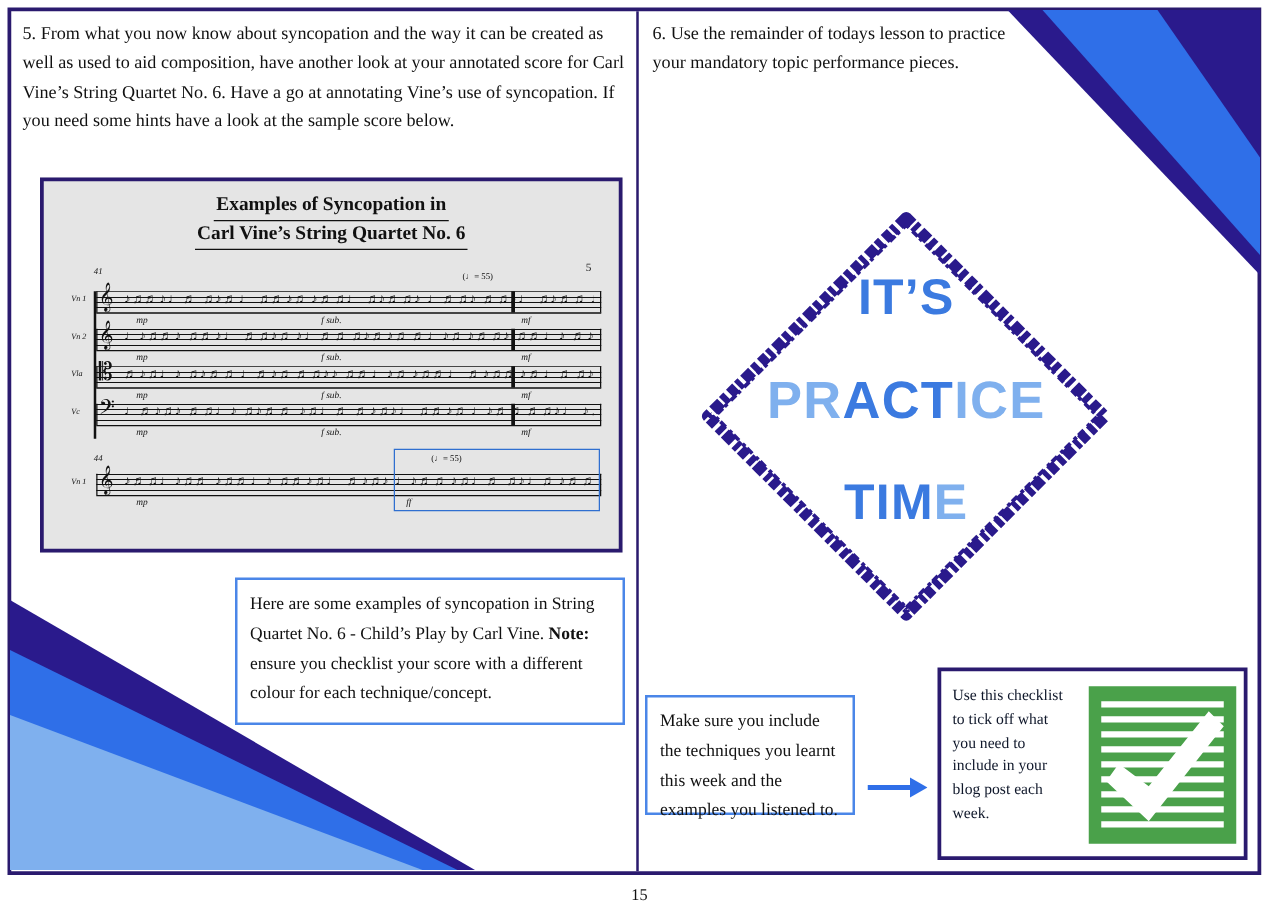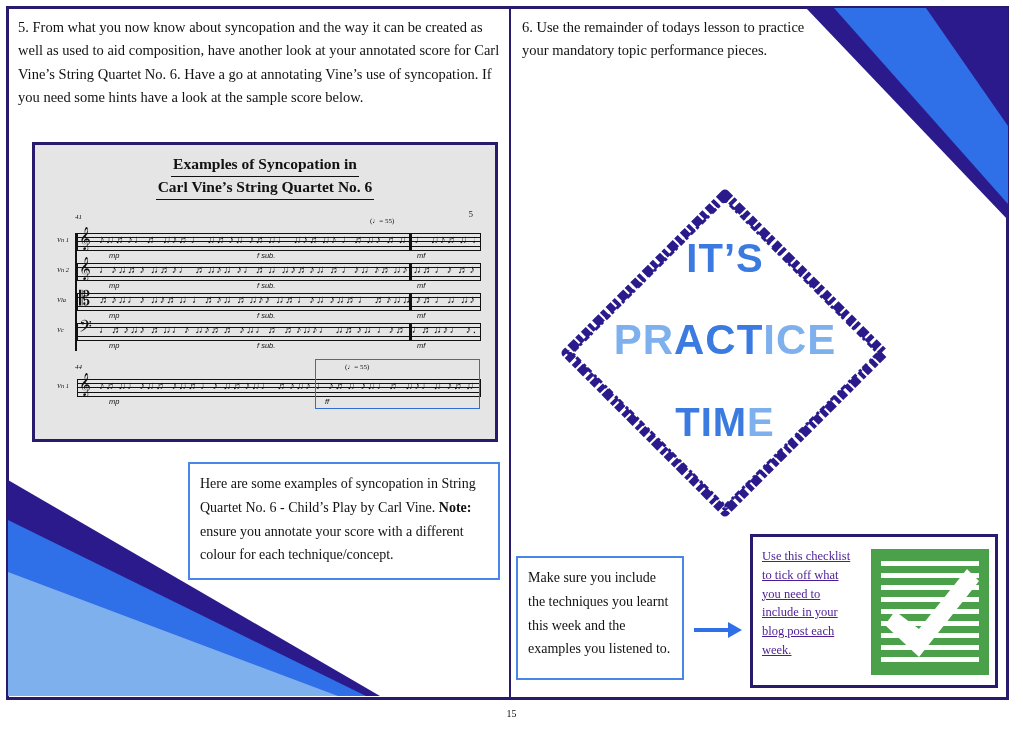--- a/index.html
+++ b/index.html
@@ -152,21 +152,21 @@
     color: #111;
     white-space: nowrap;
     overflow: hidden;
     line-height: 22px;
   }
   .dyn {
     position: absolute;
     font-style: italic;
     font-size: 7.5px;
     color: #111;
-    font-family: Liberation Sans, sans-serif;
+    font-family: Liberation Serif, serif;
   }
   .barline-thick {
     position: absolute;
     top: 6px;
     height: 17px;
     width: 2.5px;
     background: #111;
   }
   .tempo-mark {
     position: absolute;
@@ -193,21 +193,21 @@
   #note-syncopation {
     left: 188px;
     top: 462px;
     width: 312px;
     height: 118px;
   }
   #note-blog {
     left: 516px;
     top: 556px;
     width: 168px;
-    height: 124px;
+    height: 96px;
   }
   .note-strong { font-weight: bold; }
 
   
   #checklist-box {
     position: absolute;
     left: 750px;
     top: 534px;
     width: 248px;
     height: 154px;
@@ -215,22 +215,21 @@
     box-sizing: border-box;
     background: #ffffff;
   }
   #checklist-text {
     position: absolute;
     left: 9px;
     top: 10px;
     width: 98px;
     font-size: 12.5px;
     line-height: 1.5;
-    color: #4c1d95;
-    text-decoration: underline;
+    color: #0f172a;
   }
   #check-graphic {
     position: absolute;
     left: 118px;
     top: 12px;
     width: 118px;
     height: 126px;
     background: #4aa14a;
   }
   .check-line {
@@ -254,21 +253,21 @@
     left: 694px;
     top: 620px;
     width: 48px;
     height: 20px;
   }
 
   
   #diamond-wrap {
     position: absolute;
     left: 560px;
-    top: 188px;
+    top: 168px;
     width: 330px;
     height: 330px;
   }
   #diamond-shape {
     position: absolute;
     left: 0; top: 0;
     width: 100%; height: 100%;
   }
   .diamond-line {
     position: absolute;
@@ -291,21 +290,21 @@
   #tri-topright { left: 806px; top: 8px; width: 202px; height: 212px; }
   #tri-bottomleft { left: 8px; top: 480px; width: 372px; height: 216px; }
 
   
   #page-number {
     position: absolute;
     left: 0;
     top: 708px;
     width: 1023px;
     text-align: center;
-    font-size: 10px;
+    font-size: 13px;
     color: #111;
   }
 </style>
 </head>
 <body>
 
 <div id="page">
 
   <div class="slide-border"></div>
   <div class="divider"></div>
@@ -394,21 +393,21 @@
         <div class="clef">𝄞</div>
         <div class="noteglyphs">♪♬♫♩♪♫♬ ♪♫♬♩♪ ♫♬♪♫♩ ♬♪♫♪ ♩♪♬♫ ♪♫♩♬ ♫♪♩♫ ♪♬♫♩</div>
         <div class="dyn" style="left:52px; top:24px;">mp</div>
         <div class="dyn" style="left:268px; top:24px;">ff</div>
       </div>
       <div id="highlight-box" style="left:258px; top:-14px; width:165px; height:50px;"></div>
     </div>
   </div>
 
   <div class="note-box" id="note-syncopation">
-    <span>Here are some examples of syncopation in String Quartet No. 6 - Child’s Play by Carl Vine. </span><span class="note-strong">Note:</span><span> ensure you annotate your score with a different colour for each technique/concept.</span>
+    <span>Here are some examples of syncopation in String Quartet No. 6 - Child’s Play by Carl Vine. </span><span class="note-strong">Note:</span><span> ensure you checklist your score with a different colour for each technique/concept.</span>
   </div>
 
   <div id="diamond-wrap">
     <svg id="diamond-shape" viewBox="0 0 330 330">
       <polygon points="165,6 324,165 165,324 6,165" fill="none" stroke="#2a1a8c" stroke-width="9" stroke-linejoin="round" stroke-dasharray="7 2 4 3 9 2 5 3"></polygon>
       <polygon points="165,12 318,165 165,318 12,165" fill="none" stroke="#2a1a8c" stroke-width="3" stroke-dasharray="3 4 6 2"></polygon>
     </svg>
     <div class="diamond-line" id="d-line1">
       <span class="c-mid">IT’S</span>
     </div>

